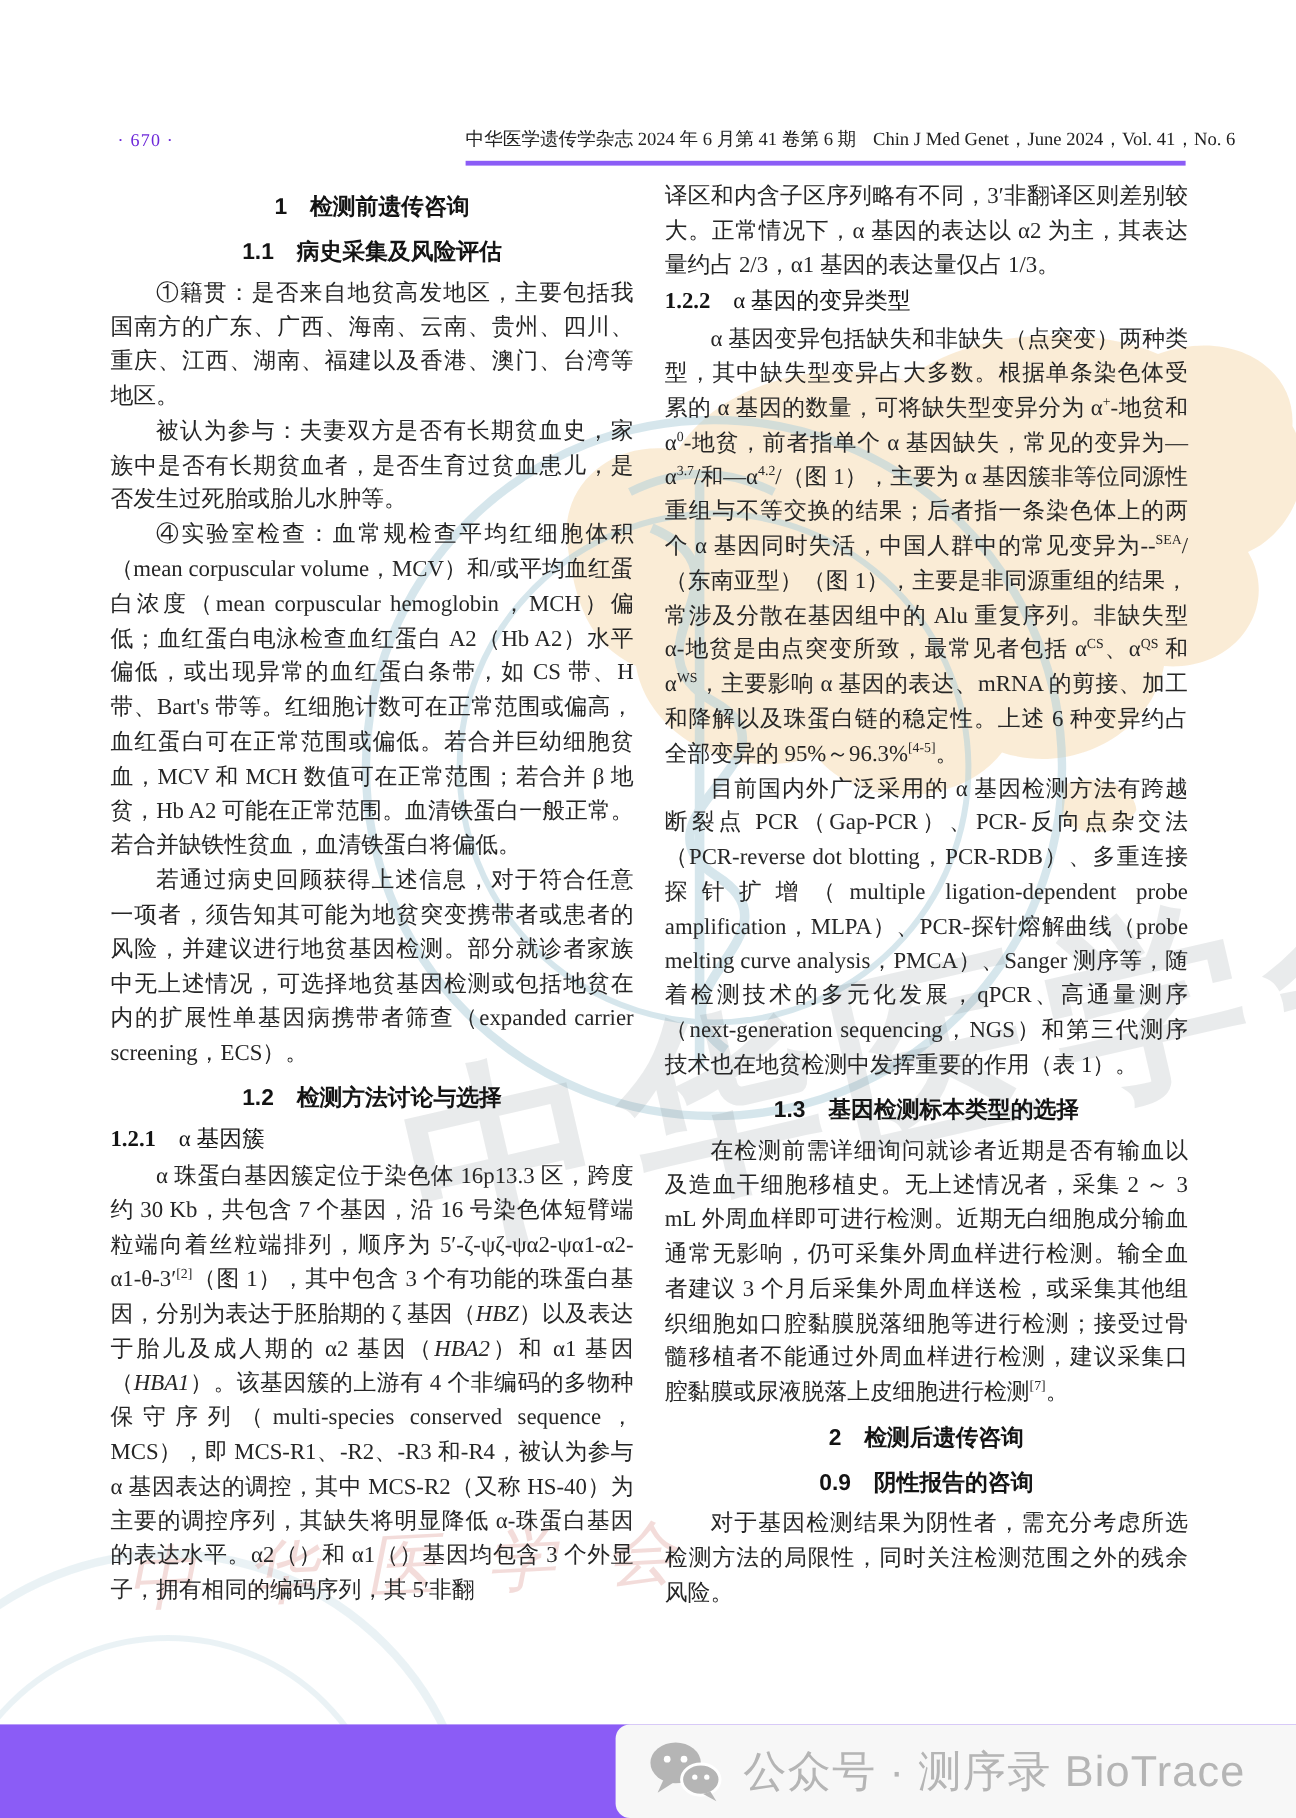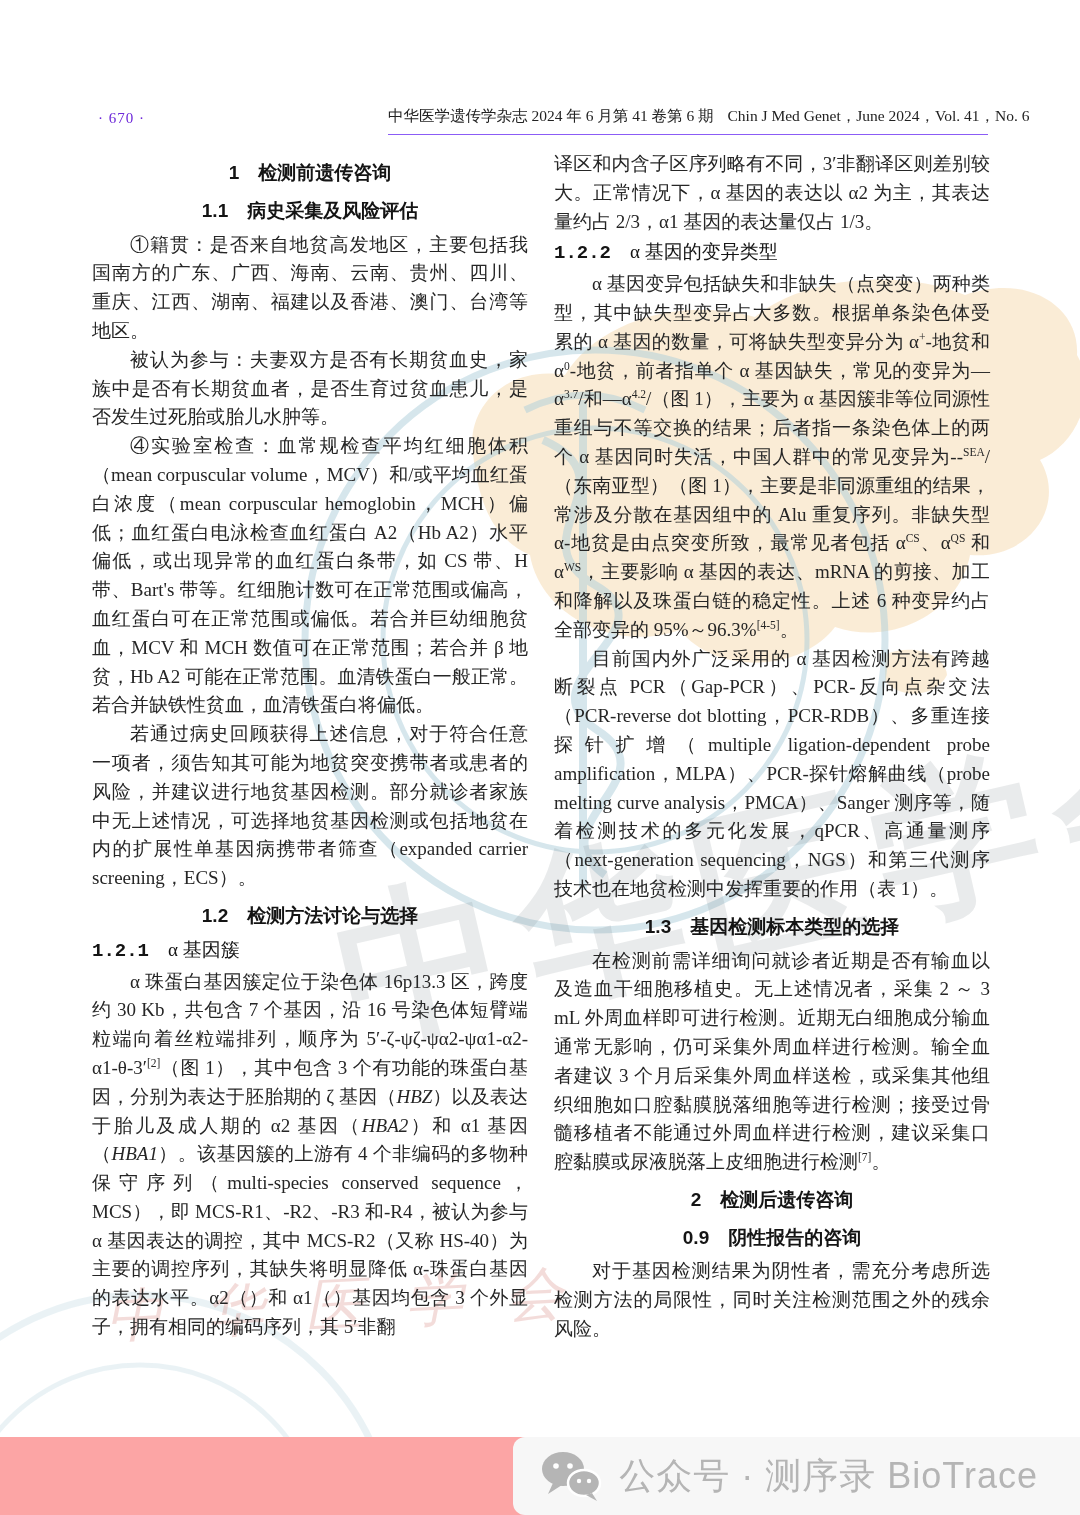--- a/index.html
+++ b/index.html
@@ -10,21 +10,21 @@
     overflow:hidden;
     font-family:"Liberation Serif","DejaVu Serif",serif;
     color:#262626;
   }
   
   .page-header{position:absolute;top:106px;left:0;width:1080px;height:36px;z-index:2;}
   .page-num{position:absolute;left:98px;top:4px;font-size:15px;letter-spacing:1px;color:#6d28d9;}
   .journal-line{
     position:absolute;left:388px;top:0;width:600px;
     text-align:center;font-size:15.5px;color:#222;
-    padding-bottom:7px;border-bottom:1px solid #8b5cf6;
+    padding-bottom:7px;border-bottom:4px solid #8b5cf6;
     white-space:nowrap;
   }
   .journal-line .en{margin-left:14px;}
   
   .wm{position:absolute;z-index:0;pointer-events:none;}
   .wm-map{left:455px;top:255px;opacity:.55;}
   .wm-seal{left:285px;top:330px;opacity:.5;}
   .wm-seal2{left:-120px;top:1270px;opacity:.25;}
   .wm-gray-text{
     left:330px;top:770px;width:900px;
@@ -50,27 +50,27 @@
   .para{text-indent:2em;}
   .h-major,.h-sub{
     margin:9px 0 5px;font-size:19px;line-height:28.8px;
     font-weight:bold;color:#141414;
     font-family:"Liberation Sans","DejaVu Sans",sans-serif;
     text-align:center;
   }
   .h-minor{
     margin:2px 0 2px;font-size:19px;line-height:28.8px;color:#141414;
   }
-  .h-minor b{font-family:Liberation Mono, monospace;}
+  .h-minor b{font-family:Liberation Serif, serif;}
   sup{font-size:11.5px;line-height:0;}
   i{font-style:italic;}
   
   .footer-strip{
     position:absolute;left:0;bottom:0;width:1080px;height:78px;
-    background:#fca5a5;z-index:3;
+    background:#8b5cf6;z-index:3;
     display:flex;align-items:center;justify-content:flex-end;
   }
   .banner-chip{
     height:78px;display:flex;align-items:center;gap:16px;
     background:#f7f7f7;border-radius:12px 0 0 12px;
     padding:0 42px 0 26px;
   }
   .banner-text{
     font-family:"Liberation Sans","DejaVu Sans",sans-serif;
     font-size:36px;color:#b5b5b5;letter-spacing:1px;white-space:nowrap;

